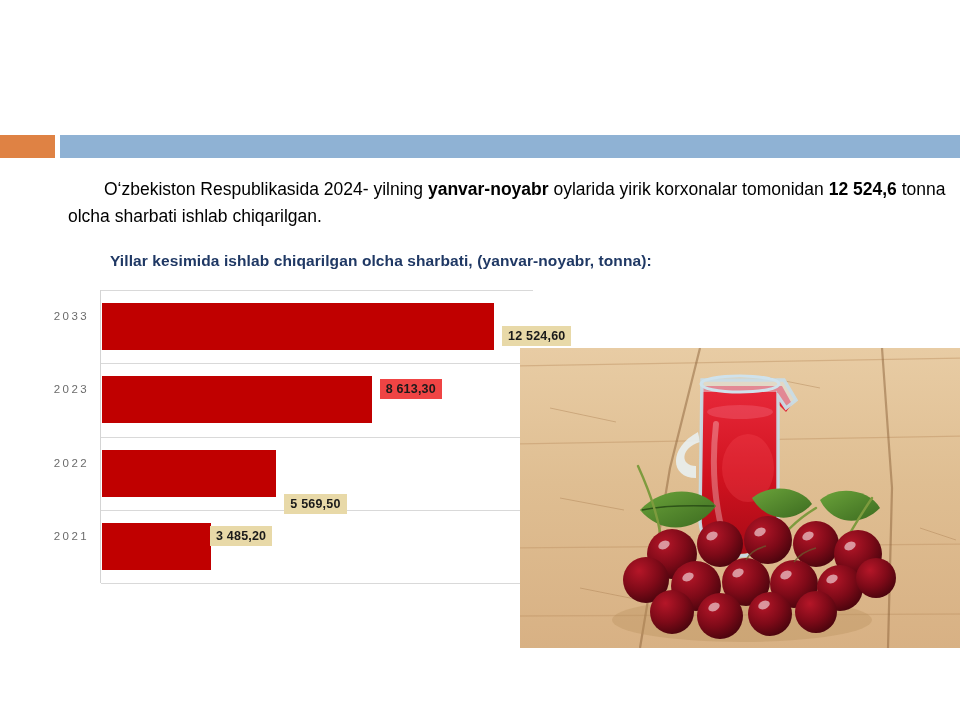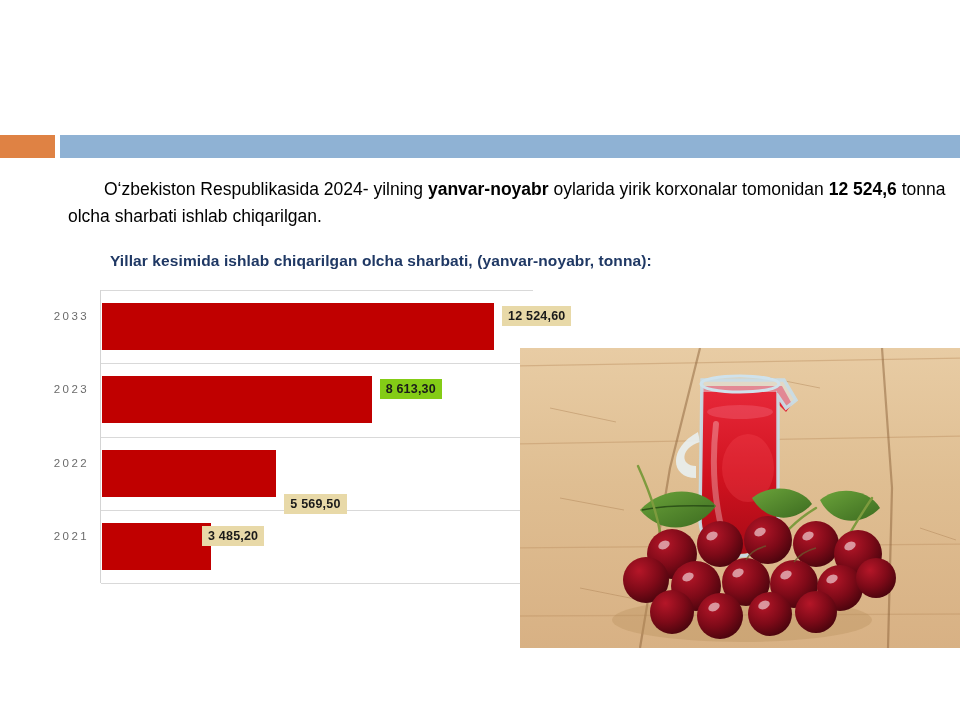--- a/index.html
+++ b/index.html
@@ -156,36 +156,36 @@
 
 <div id="chart">
   <div id="chart-plot">
       <div class="grid-line" style="top: 0px;"></div>
       <div class="grid-line" style="top: 73.25px;"></div>
       <div class="grid-line" style="top: 146.5px;"></div>
       <div class="grid-line" style="top: 219.75px;"></div>
       <div class="grid-line" style="top: 293px;"></div>
       <div class="bar-row" style="top: 0px;">
         <div class="bar" style="width: 392.074px; background: rgb(192, 0, 0);"></div>
-        <div class="bar-value" style="left: 401.074px; background: rgb(232, 217, 168);">12 524,60</div>
+        <div class="bar-value" style="left: 401.074px; background: rgb(232, 217, 168); margin-top: 20px;">12 524,60</div>
         <div class="cat-label" style="color: rgb(107, 107, 107);">2033</div>
       </div>
       <div class="bar-row" style="top: 73.25px;">
         <div class="bar" style="width: 269.634px; background: rgb(192, 0, 0);"></div>
-        <div class="bar-value" style="left: 278.634px; background: #84cc16;">8 613,30</div>
+        <div class="bar-value" style="left: 278.634px; background: #ef4444;">8 613,30</div>
         <div class="cat-label" style="color: rgb(107, 107, 107);">2023</div>
       </div>
       <div class="bar-row" style="top: 146.5px;">
         <div class="bar" style="width: 174.35px; background: rgb(192, 0, 0);"></div>
         <div class="bar-value" style="left: 183.35px; background: rgb(232, 217, 168); margin-top: 41px;">5 569,50</div>
         <div class="cat-label" style="color: rgb(107, 107, 107);">2022</div>
       </div>
       <div class="bar-row" style="top: 219.75px;">
         <div class="bar" style="width: 109.102px; background: rgb(192, 0, 0);"></div>
-        <div class="bar-value" style="left: 101px; background: rgb(232, 217, 168);">3 485,20</div>
+        <div class="bar-value" style="left: 109px; background: rgb(232, 217, 168);">3 485,20</div>
         <div class="cat-label" style="color: rgb(107, 107, 107);">2021</div>
       </div>
     </div>
 </div>
 
 <div id="photo">
   <svg width="440" height="300" viewBox="0 0 440 300">
     <defs>
       <linearGradient id="woodg" x1="0" y1="0" x2="0" y2="1">
         <stop offset="0%" stop-color="#E8CCA4"></stop>

